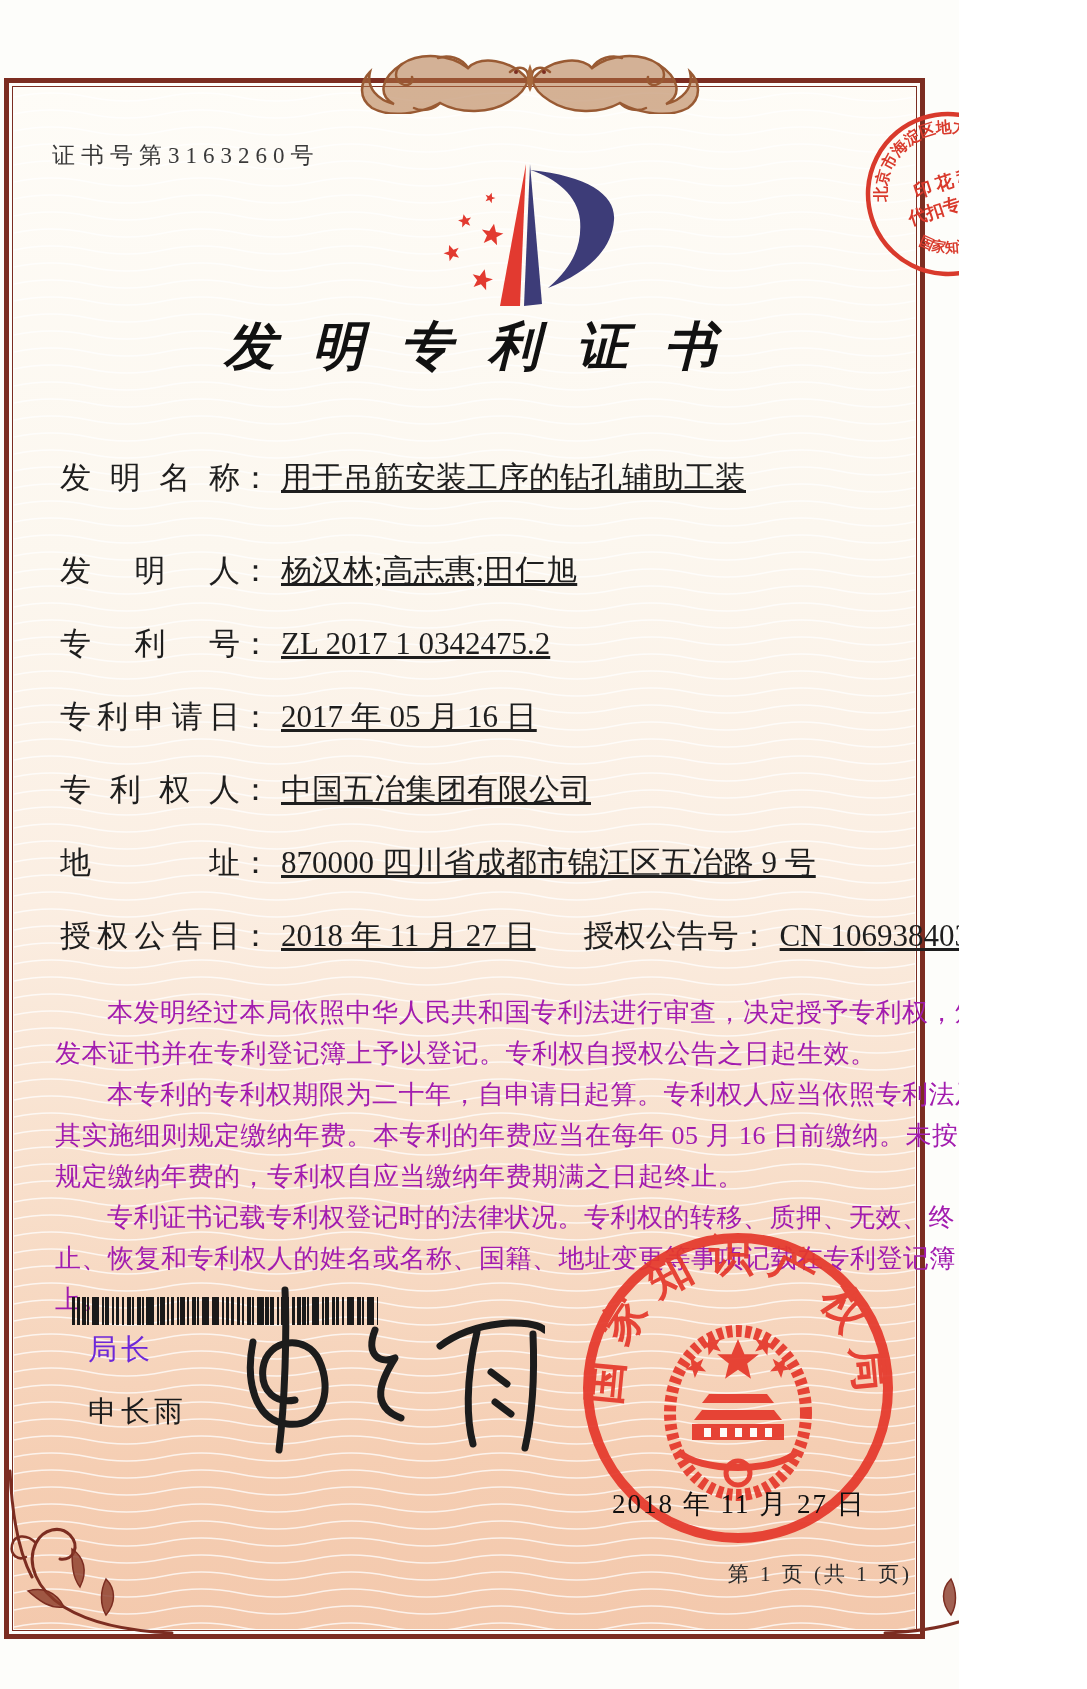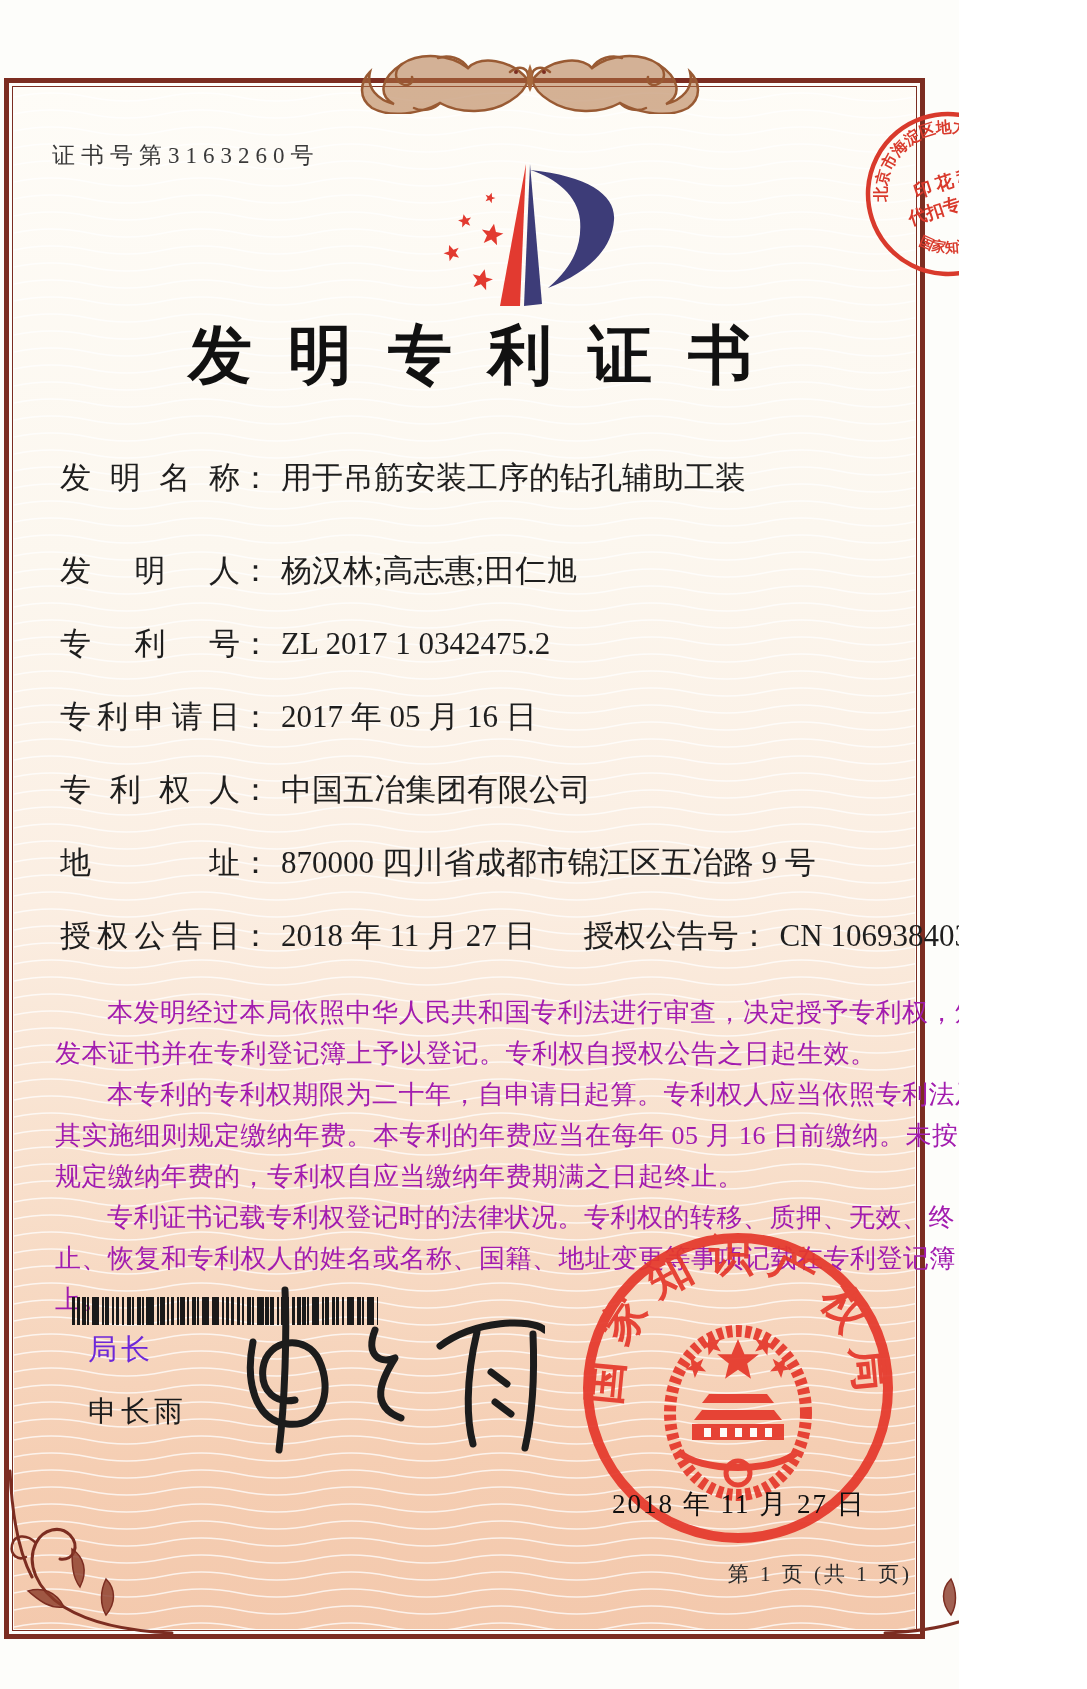--- a/index.html
+++ b/index.html
@@ -16,26 +16,26 @@
     position:absolute;inset:5px;overflow:hidden;
     background:linear-gradient(178deg,#fefcf7 0%,#fcf7ef 30%,#fbeee2 52%,#f8dfcb 70%,#f5ceb3 88%,#f3c8ac 100%);
   }
   .waves{position:absolute;inset:0;width:100%;height:100%;}
   .ornament{position:absolute;}
   
   .cert-no{position:absolute;left:52px;top:140px;font-size:23px;letter-spacing:6px;color:#3a3a3a;}
   .logo{position:absolute;left:430px;top:158px;}
   .title{
     position:absolute;left:0;top:312px;width:940px;text-align:center;
-    font-size:64px;font-weight:700;letter-spacing:36px;text-indent:36px;color:#111;
+    font-size:52px;font-weight:700;letter-spacing:36px;text-indent:36px;color:#111;font-style:italic;
   }
   .tax-stamp{position:absolute;left:858px;top:104px;transform:rotate(-18deg);}
   
   .fields{position:absolute;left:60px;top:455px;width:980px;font-size:31px;}
-  .frow{margin-bottom:27px;line-height:46px;white-space:nowrap;}
+  .frow{margin-bottom:27px;line-height:46px;white-space:nowrap;text-decoration:underline;}
   .frow.first{margin-bottom:47px;}
   .f-label{display:inline-block;width:180px;text-align:justify;text-align-last:justify;vertical-align:top;}
   .f-colon{display:inline-block;}
   .f-value{margin-left:10px;}
   .grant-pair2{margin-left:48px;}
   .grant-pair2 .f-label2{display:inline-block;}
   
   .paragraphs{position:absolute;left:55px;top:992px;width:952px;}
   .paragraphs p{margin:0;font-size:26px;line-height:41px;text-indent:2em;letter-spacing:0.5px;color:#a21caf;}
   

